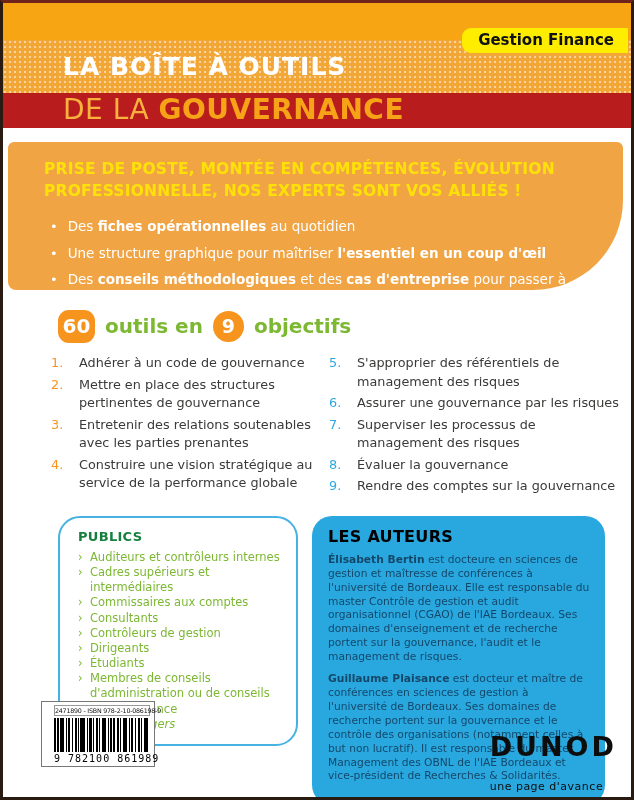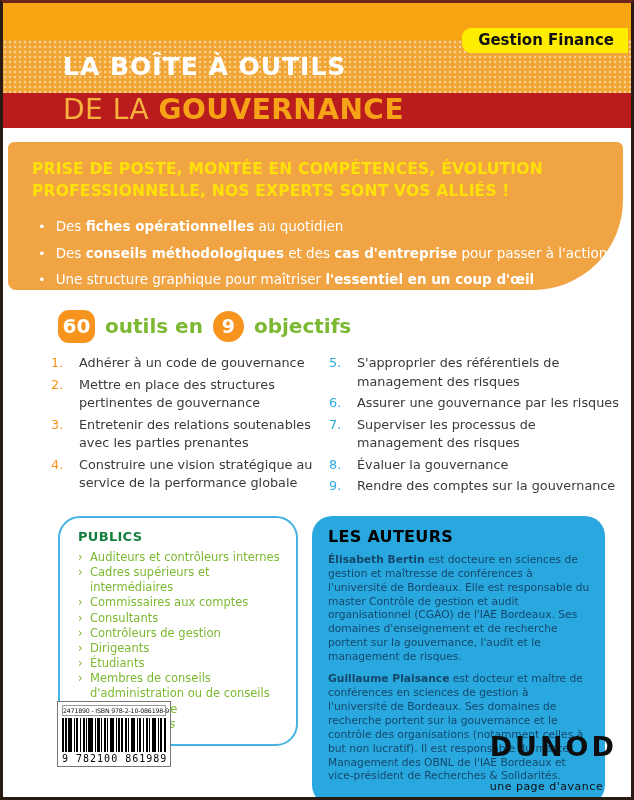--- a/index.html
+++ b/index.html
@@ -28,21 +28,21 @@
   .subtitle .gouv{ color:#F7A318; font-weight:bold; }
   .cat-badge{
     position:absolute; top:25px; right:3px; z-index:5;
     background:#FFED00; color:#111; font-weight:bold; font-size:15px;
     padding:3px 14px 4px 16px; border-radius:9px 0 0 9px;
   }
   
   .promo{
     margin:14px 8px 0 5px; height:148px;
     background:#F1A444; border-radius:6px 6px 90px 8px;
-    padding:17px 10px 0 24px;
+    padding:17px 10px 0 36px;
   }
   .promo h2{ color:#FFE10A; font-size:15.5px; font-weight:bold; line-height:1.4; letter-spacing:.2px; }
   .promo ul{ list-style:none; margin-top:11px; }
   .promo li{ color:#ffffff; font-size:13.5px; line-height:1.95; }
   .promo li .blt{ color:#ffffff; margin:0 10px 0 6px; font-size:13px; }
   .promo .b, .authors-box .b{ font-weight:bold; }
   
   .tools-line{ margin:18px 0 0 55px; display:flex; align-items:center; height:36px; }
   .count-pill{
     background:#F7941E; color:#fff; font-weight:bold; text-align:center;
@@ -77,22 +77,22 @@
   .authors-box:after{
     content:""; position:absolute; left:24px; bottom:-20px;
     width:0; height:0;
     border-top:22px solid #29A8DF; border-right:30px solid transparent;
   }
   .authors-box h3{ color:#000; font-size:16px; font-weight:bold; margin-bottom:7px; letter-spacing:.3px; }
   .authors-box p{ font-size:10.7px; line-height:1.3; margin-bottom:8px; }
   
   .footer{ position:absolute; left:0; right:0; bottom:0; height:100px; }
   .barcode-box{
-    position:absolute; left:54px; top:4px; width:114px;
-    border:1px solid #777; background:#fff; padding:3px 4px 2px 4px; text-align:center;
+    position:absolute; left:38px; top:4px; width:114px;
+    border:1px solid #777; background:#fff; padding:3px 4px 2px 12px; text-align:center;
   }
   .isbn-top{ font-size:6.3px; color:#111; white-space:nowrap; letter-spacing:-0.2px; border:1px solid #999; padding:1px 0; margin-bottom:2px; }
   .bars{
     height:34px; background:
       repeating-linear-gradient(90deg,#000 0 1px,transparent 1px 3px),
       repeating-linear-gradient(90deg,#000 0 2px,transparent 2px 7px),
       repeating-linear-gradient(90deg,transparent 0 4px,#000 4px 5px,transparent 5px 11px);
   }
   .ean{ font-family:"DejaVu Sans Mono","Liberation Mono",monospace; font-size:10px; color:#000; margin-top:1px; letter-spacing:1px; white-space:nowrap; }
   .dunod{ position:absolute; right:14px; top:36px; text-align:left; color:#0d0d0d; }
@@ -112,22 +112,22 @@
   <div class="band-white">
     <div class="subtitle">
       <span class="de-la">DE LA </span><span class="gouv">GOUVERNANCE</span>
     </div>
   </div>
 
   <div class="promo">
     <h2>PRISE DE POSTE, MONTÉE EN COMPÉTENCES, ÉVOLUTION PROFESSIONNELLE, NOS EXPERTS SONT VOS ALLIÉS !</h2>
     <ul>
       <li><span class="blt">•</span><span><span>Des </span><span class="b">fiches opérationnelles</span><span> au quotidien</span></span></li>
+      <li><span class="blt">•</span><span><span>Une structure graphique pour maîtriser </span><span class="b">l'essentiel en un coup d'œil</span></span></li>
       <li><span class="blt">•</span><span><span>Des </span><span class="b">conseils méthodologiques</span><span> et des </span><span class="b">cas d'entreprise</span><span> pour passer à l'action</span></span></li>
-      <li><span class="blt">•</span><span><span>Une structure graphique pour maîtriser </span><span class="b">l'essentiel en un coup d'œil</span></span></li>
     </ul>
   </div>
 
   <div class="tools-line">
     <span class="count-pill pill-60">60</span>
     <span class="tools-word">outils en</span>
     <span class="count-pill pill-9">9</span>
     <span class="tools-word">objectifs</span>
   </div>
 

